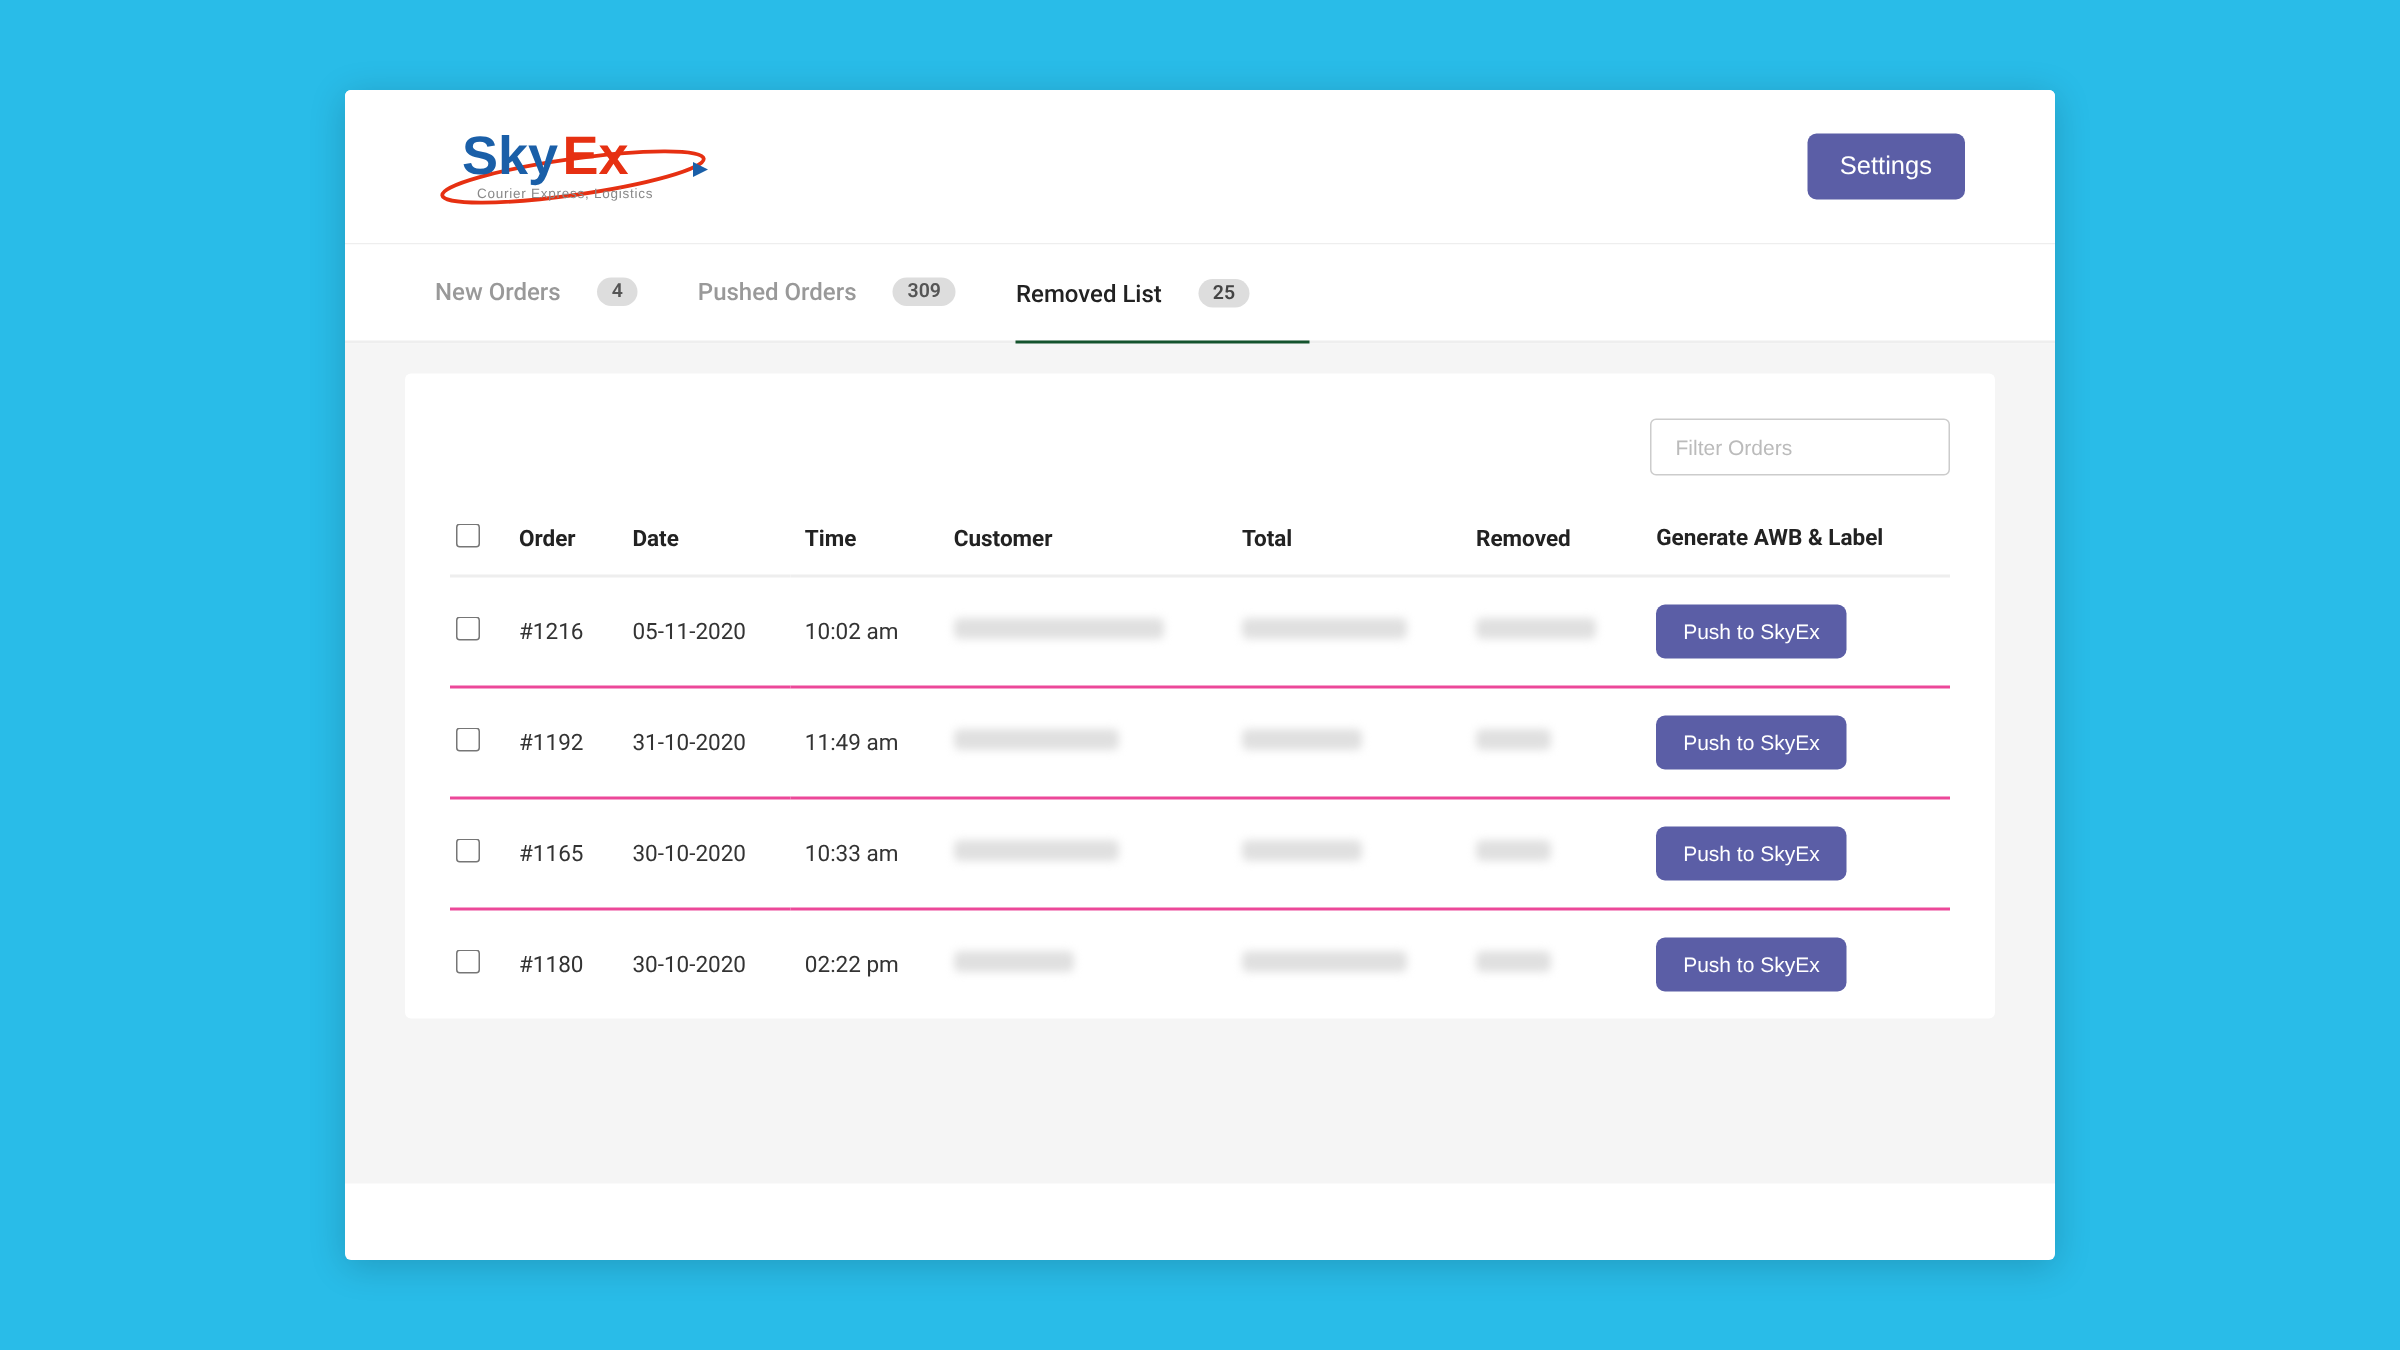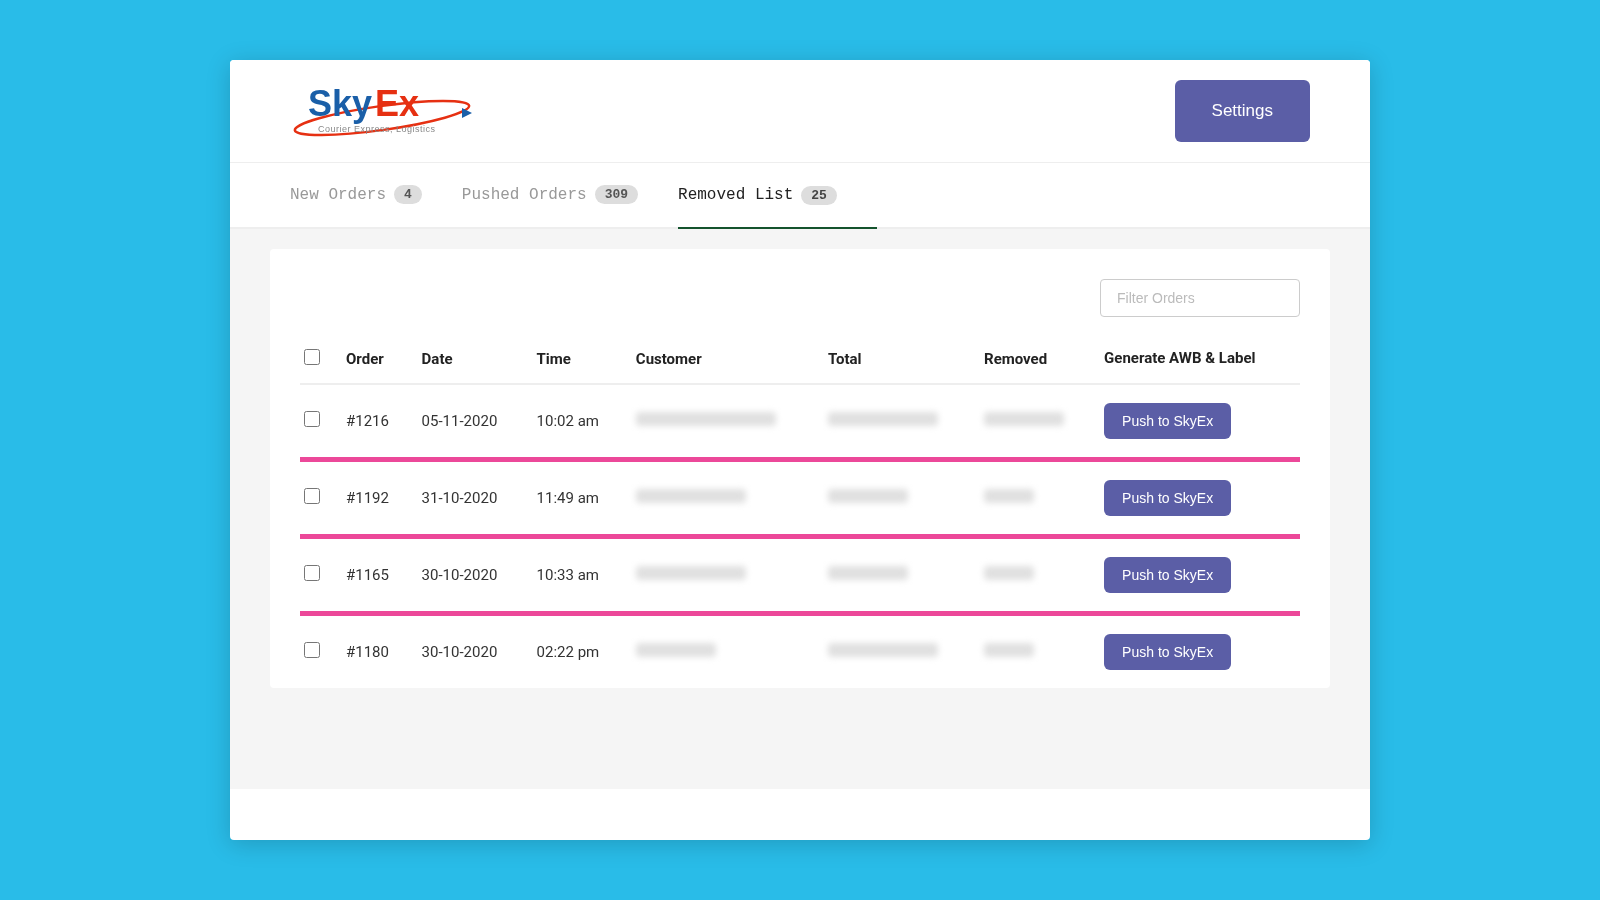--- a/index.html
+++ b/index.html
@@ -18,65 +18,65 @@
       width: 1140px;
       min-height: 780px;
       border-radius: 4px;
       box-shadow: 0 4px 24px rgba(0,0,0,0.18);
       overflow: hidden;
     }
 
     
     .header {
       display: flex;
+      align-items: center;
       justify-content: space-between;
       padding: 20px 60px;
       background: #fff;
       border-bottom: 1px solid #eee;
     }
 
     .logo-container {
       display: flex;
       flex-direction: column;
       align-items: flex-start;
     }
 
     .settings-btn {
       background: #5b5ea6;
       color: #fff;
       border: none;
       border-radius: 6px;
-      padding: 12px 37px;
+      padding: 12px 22px;
       font-size: 17px;
       font-weight: 500;
       cursor: pointer;
     }
 
     
     .tabs {
       display: flex;
       align-items: center;
       padding: 0 60px;
       background: #fff;
       border-bottom: 2px solid #eee;
     }
 
     .tab {
       display: flex;
       align-items: center;
-      gap: 8px;
+      gap: 24px;
       padding: 22px 40px 22px 0;
       cursor: pointer;
       color: #999;
       font-size: 16px;
       font-weight: 500;
       border-bottom: 3px solid transparent;
       margin-bottom: -2px;
       position: relative;
-      font-family: Liberation Mono, monospace;
     }
 
     .tab.active {
       color: #222;
       border-bottom: 2px solid #14532d;
     }
 
     .tab-badge {
       background: #ddd;
       color: #555;
@@ -148,21 +148,21 @@
       padding-left: 4px;
     }
 
     .orders-table th.col-awb {
       text-align: left;
       min-width: 160px;
       line-height: 1.3;
     }
 
     .orders-table tbody tr {
-      border-bottom: 5px solid #ec4899;
+      border-bottom: 2px solid #ec4899;
     }
 
     .orders-table tbody tr:last-child {
       border-bottom: none;
     }
 
     .orders-table td {
       padding: 18px 10px;
       font-size: 15px;
       color: #333;

